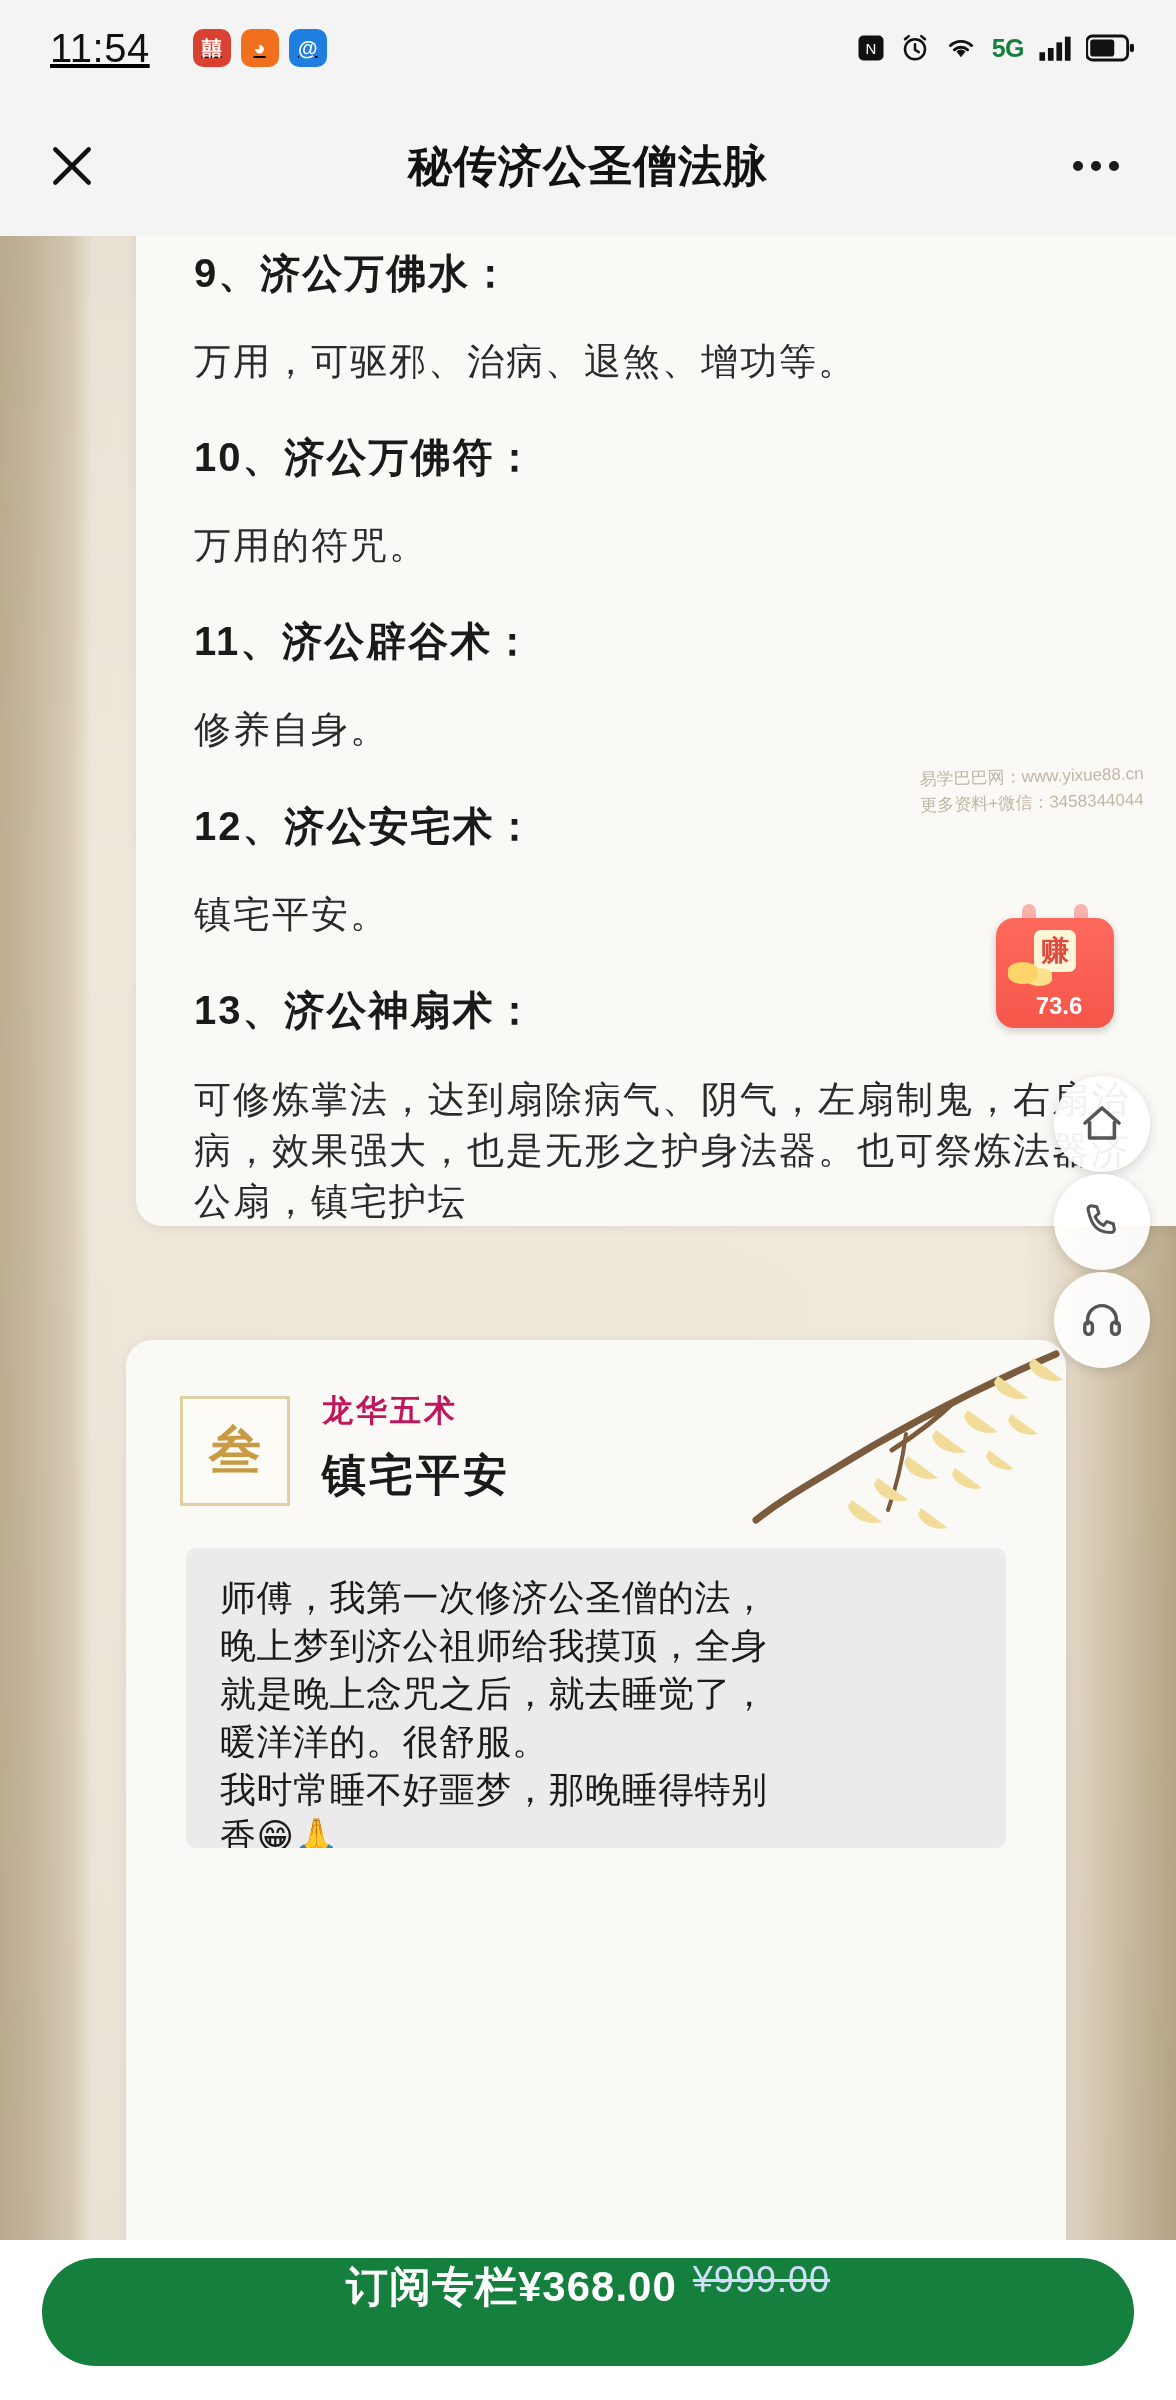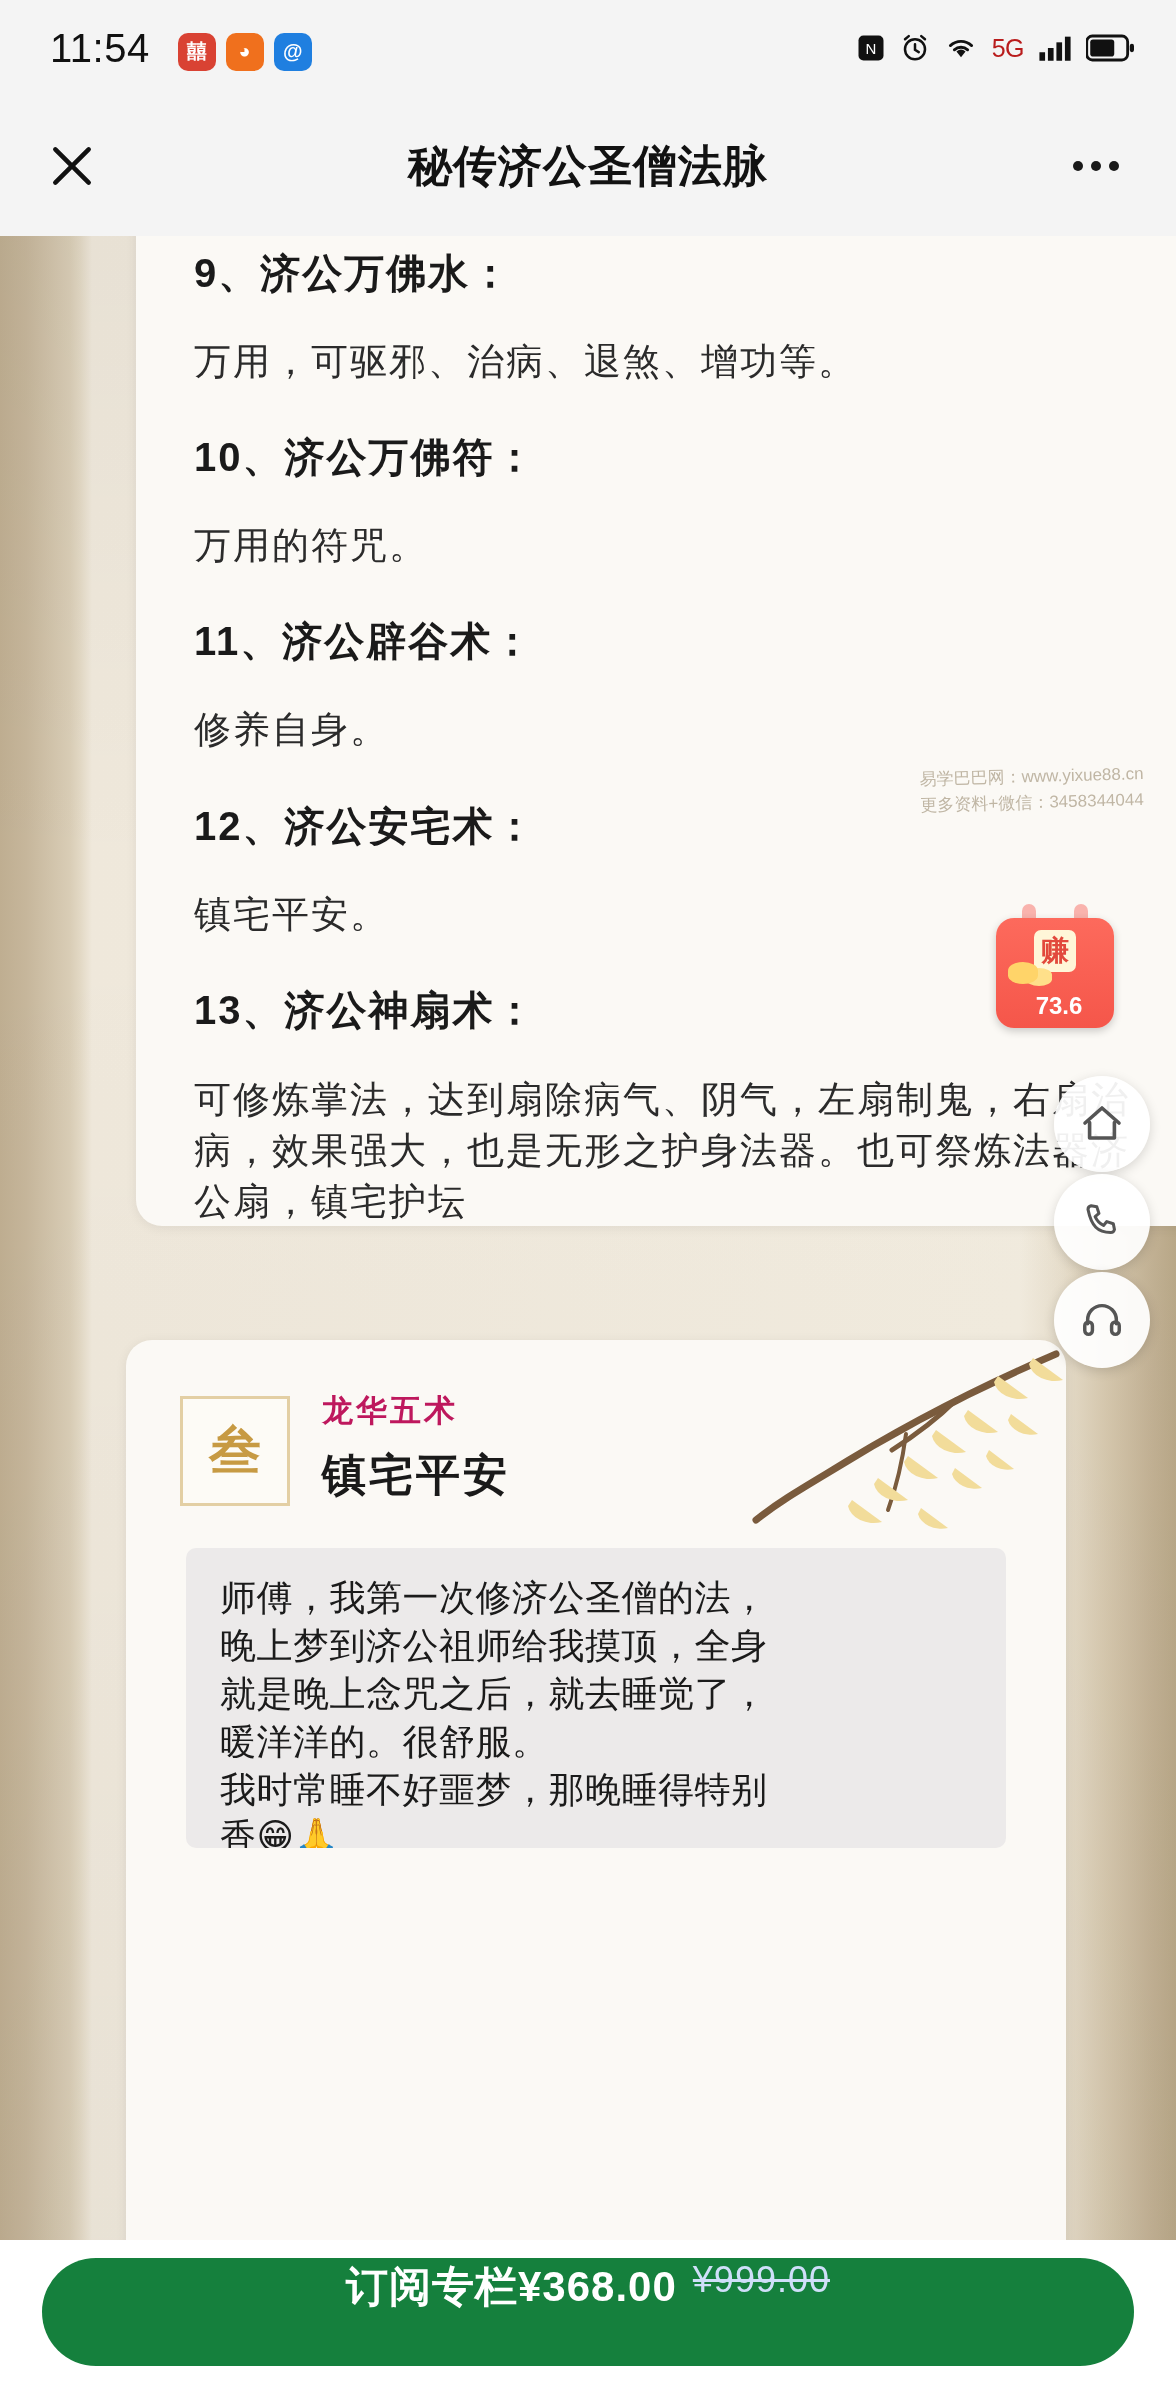--- a/index.html
+++ b/index.html
@@ -20,22 +20,23 @@
     height: 96px;
     background: #f4f4f4;
     display: flex;
     align-items: center;
     justify-content: space-between;
     padding: 0 42px 0 50px;
     box-sizing: border-box;
   }
   .status-left {
     display: flex;
-    align-items: flex-end;
-    gap: 16px;
+    align-items: center;
+    gap: 31px;
+    text-decoration: underline;
   }
   .status-clock {
     font-size: 40px;
     color: #111;
     font-weight: 500;
     letter-spacing: 0.5px;
   }
   .status-app-icons {
     display: flex;
     align-items: center;
@@ -58,22 +59,22 @@
   .app-ico.blue { background: #1f7fe0; }
 
   .status-right {
     display: flex;
     align-items: center;
     gap: 14px;
   }
   .status-right svg { display: block; }
   .sr-5g {
     font-size: 25px;
-    font-weight: normal;
-    color: #b91c1c;
+    font-weight: bold;
+    color: #15803d;
     letter-spacing: -0.5px;
   }
 
   
   .titlebar {
     height: 140px;
     background: #f4f4f4;
     display: flex;
     align-items: center;
     justify-content: space-between;

